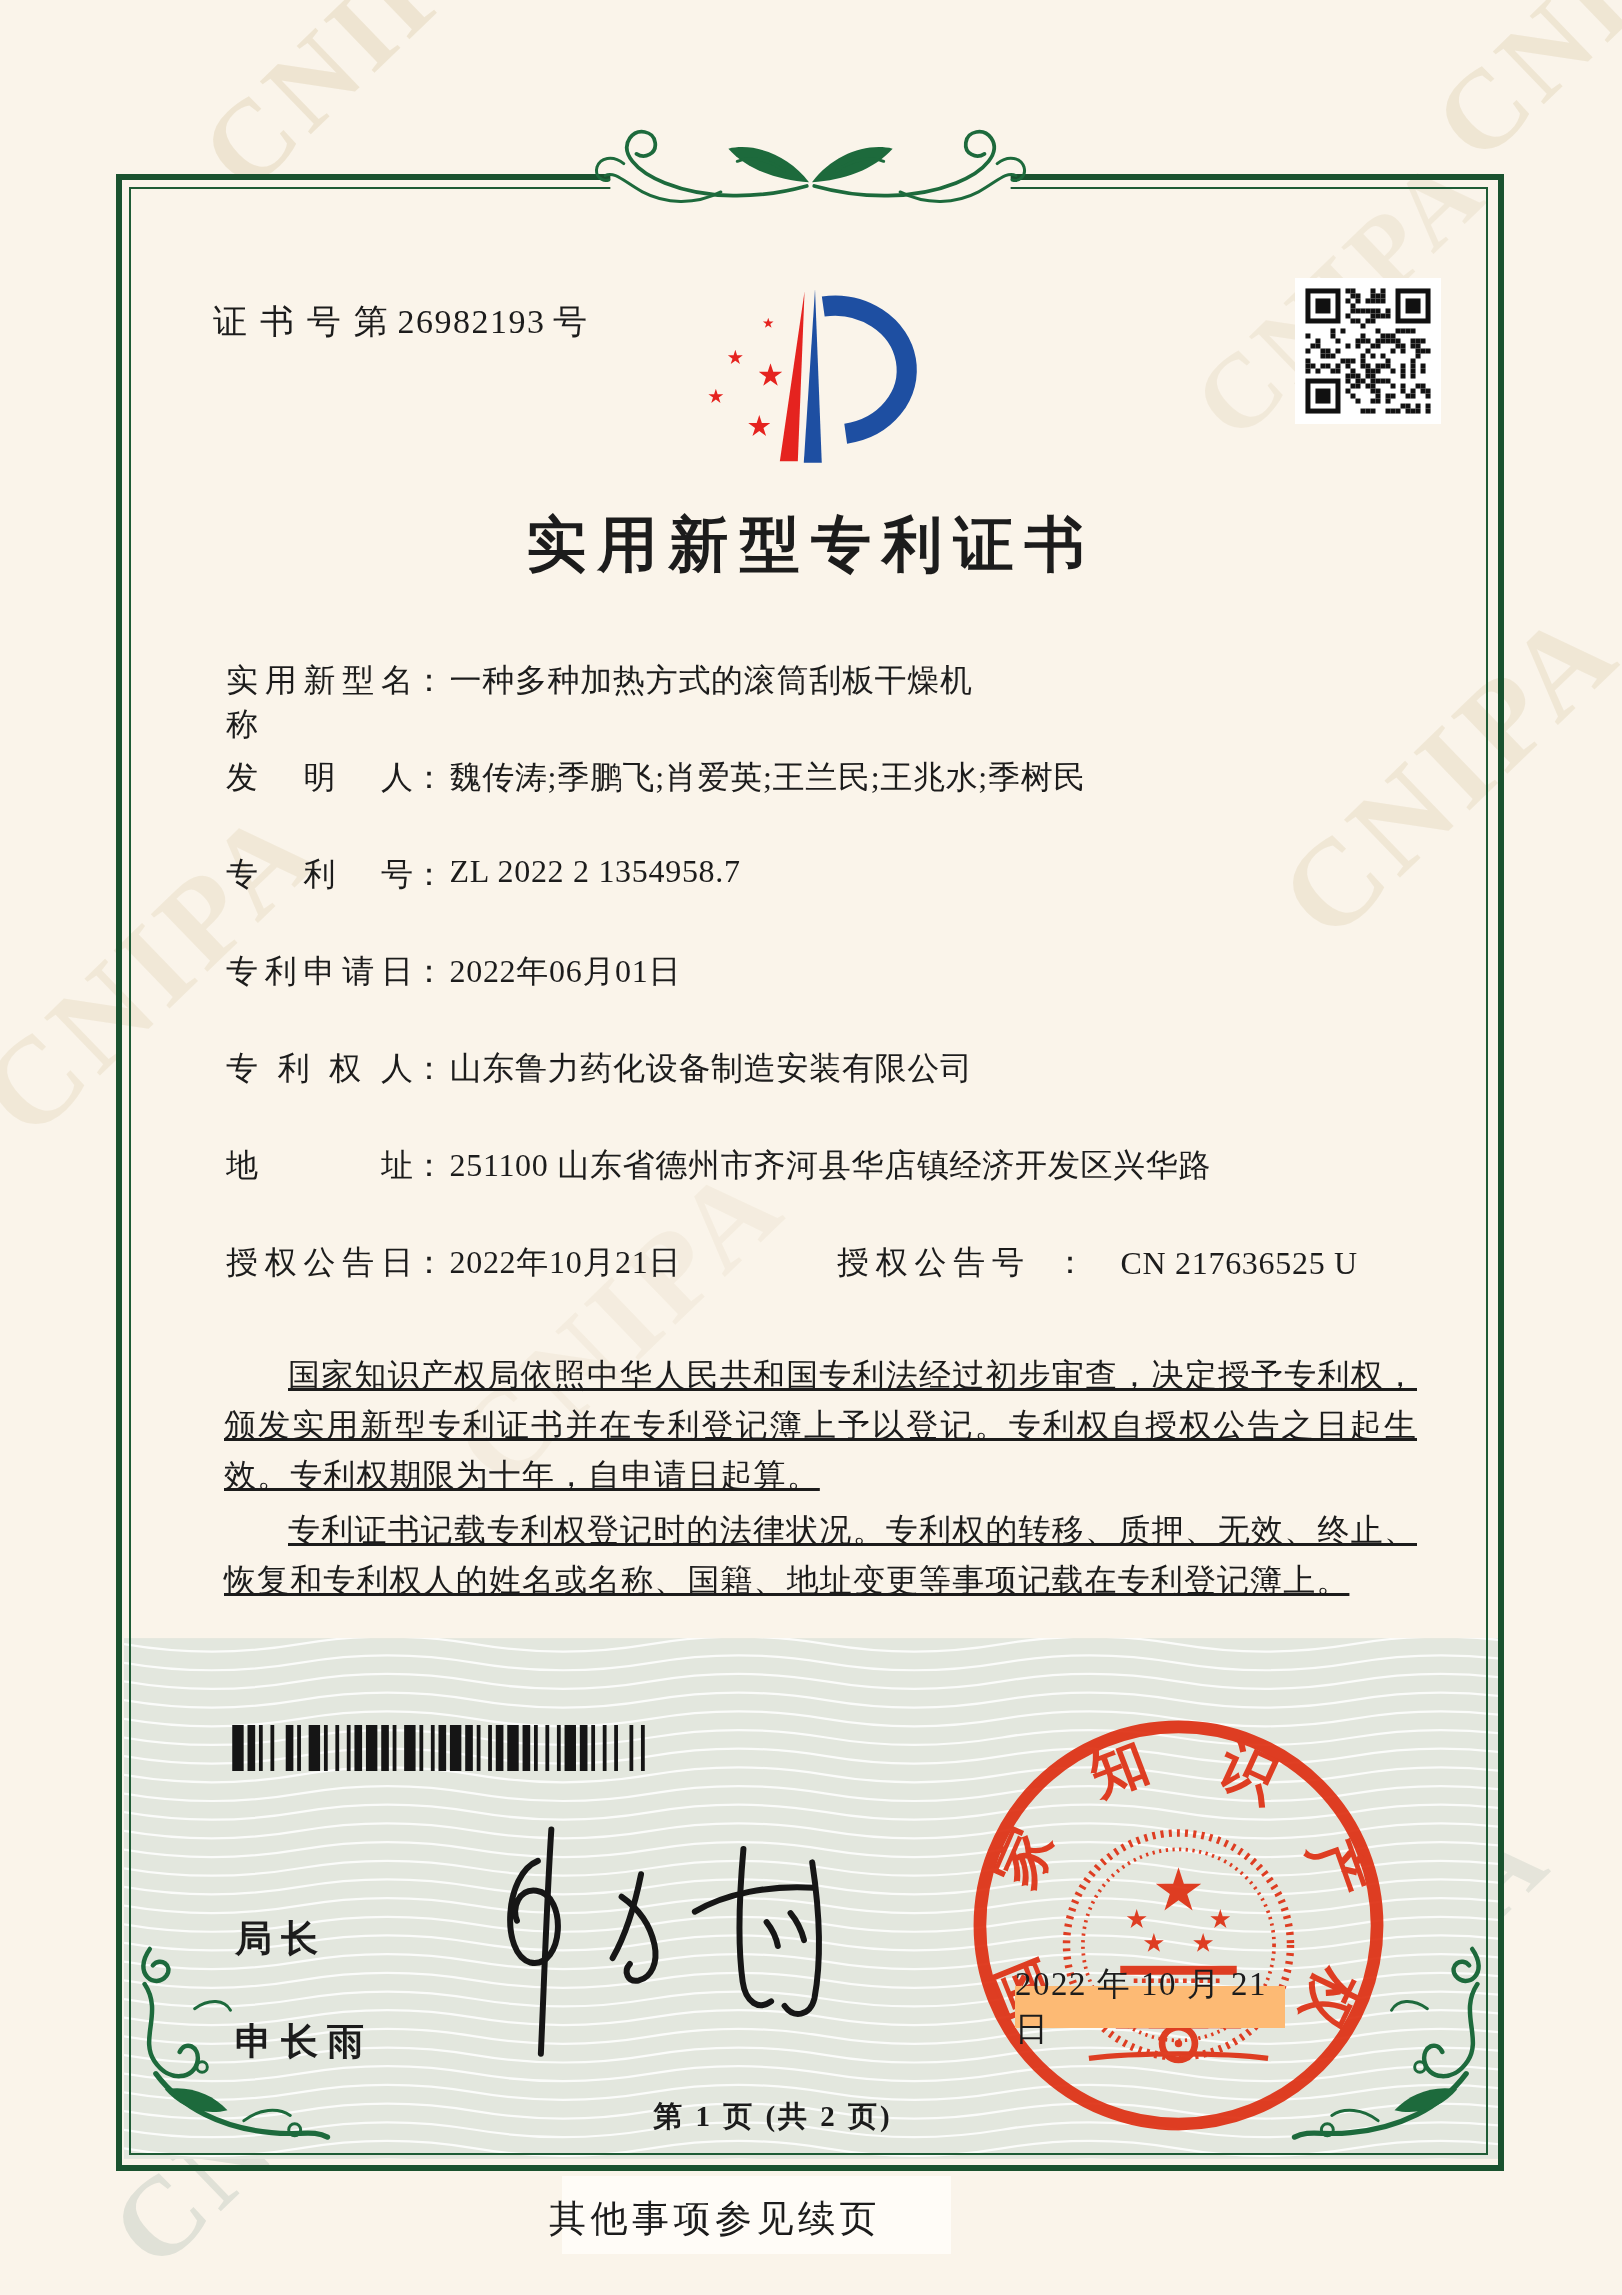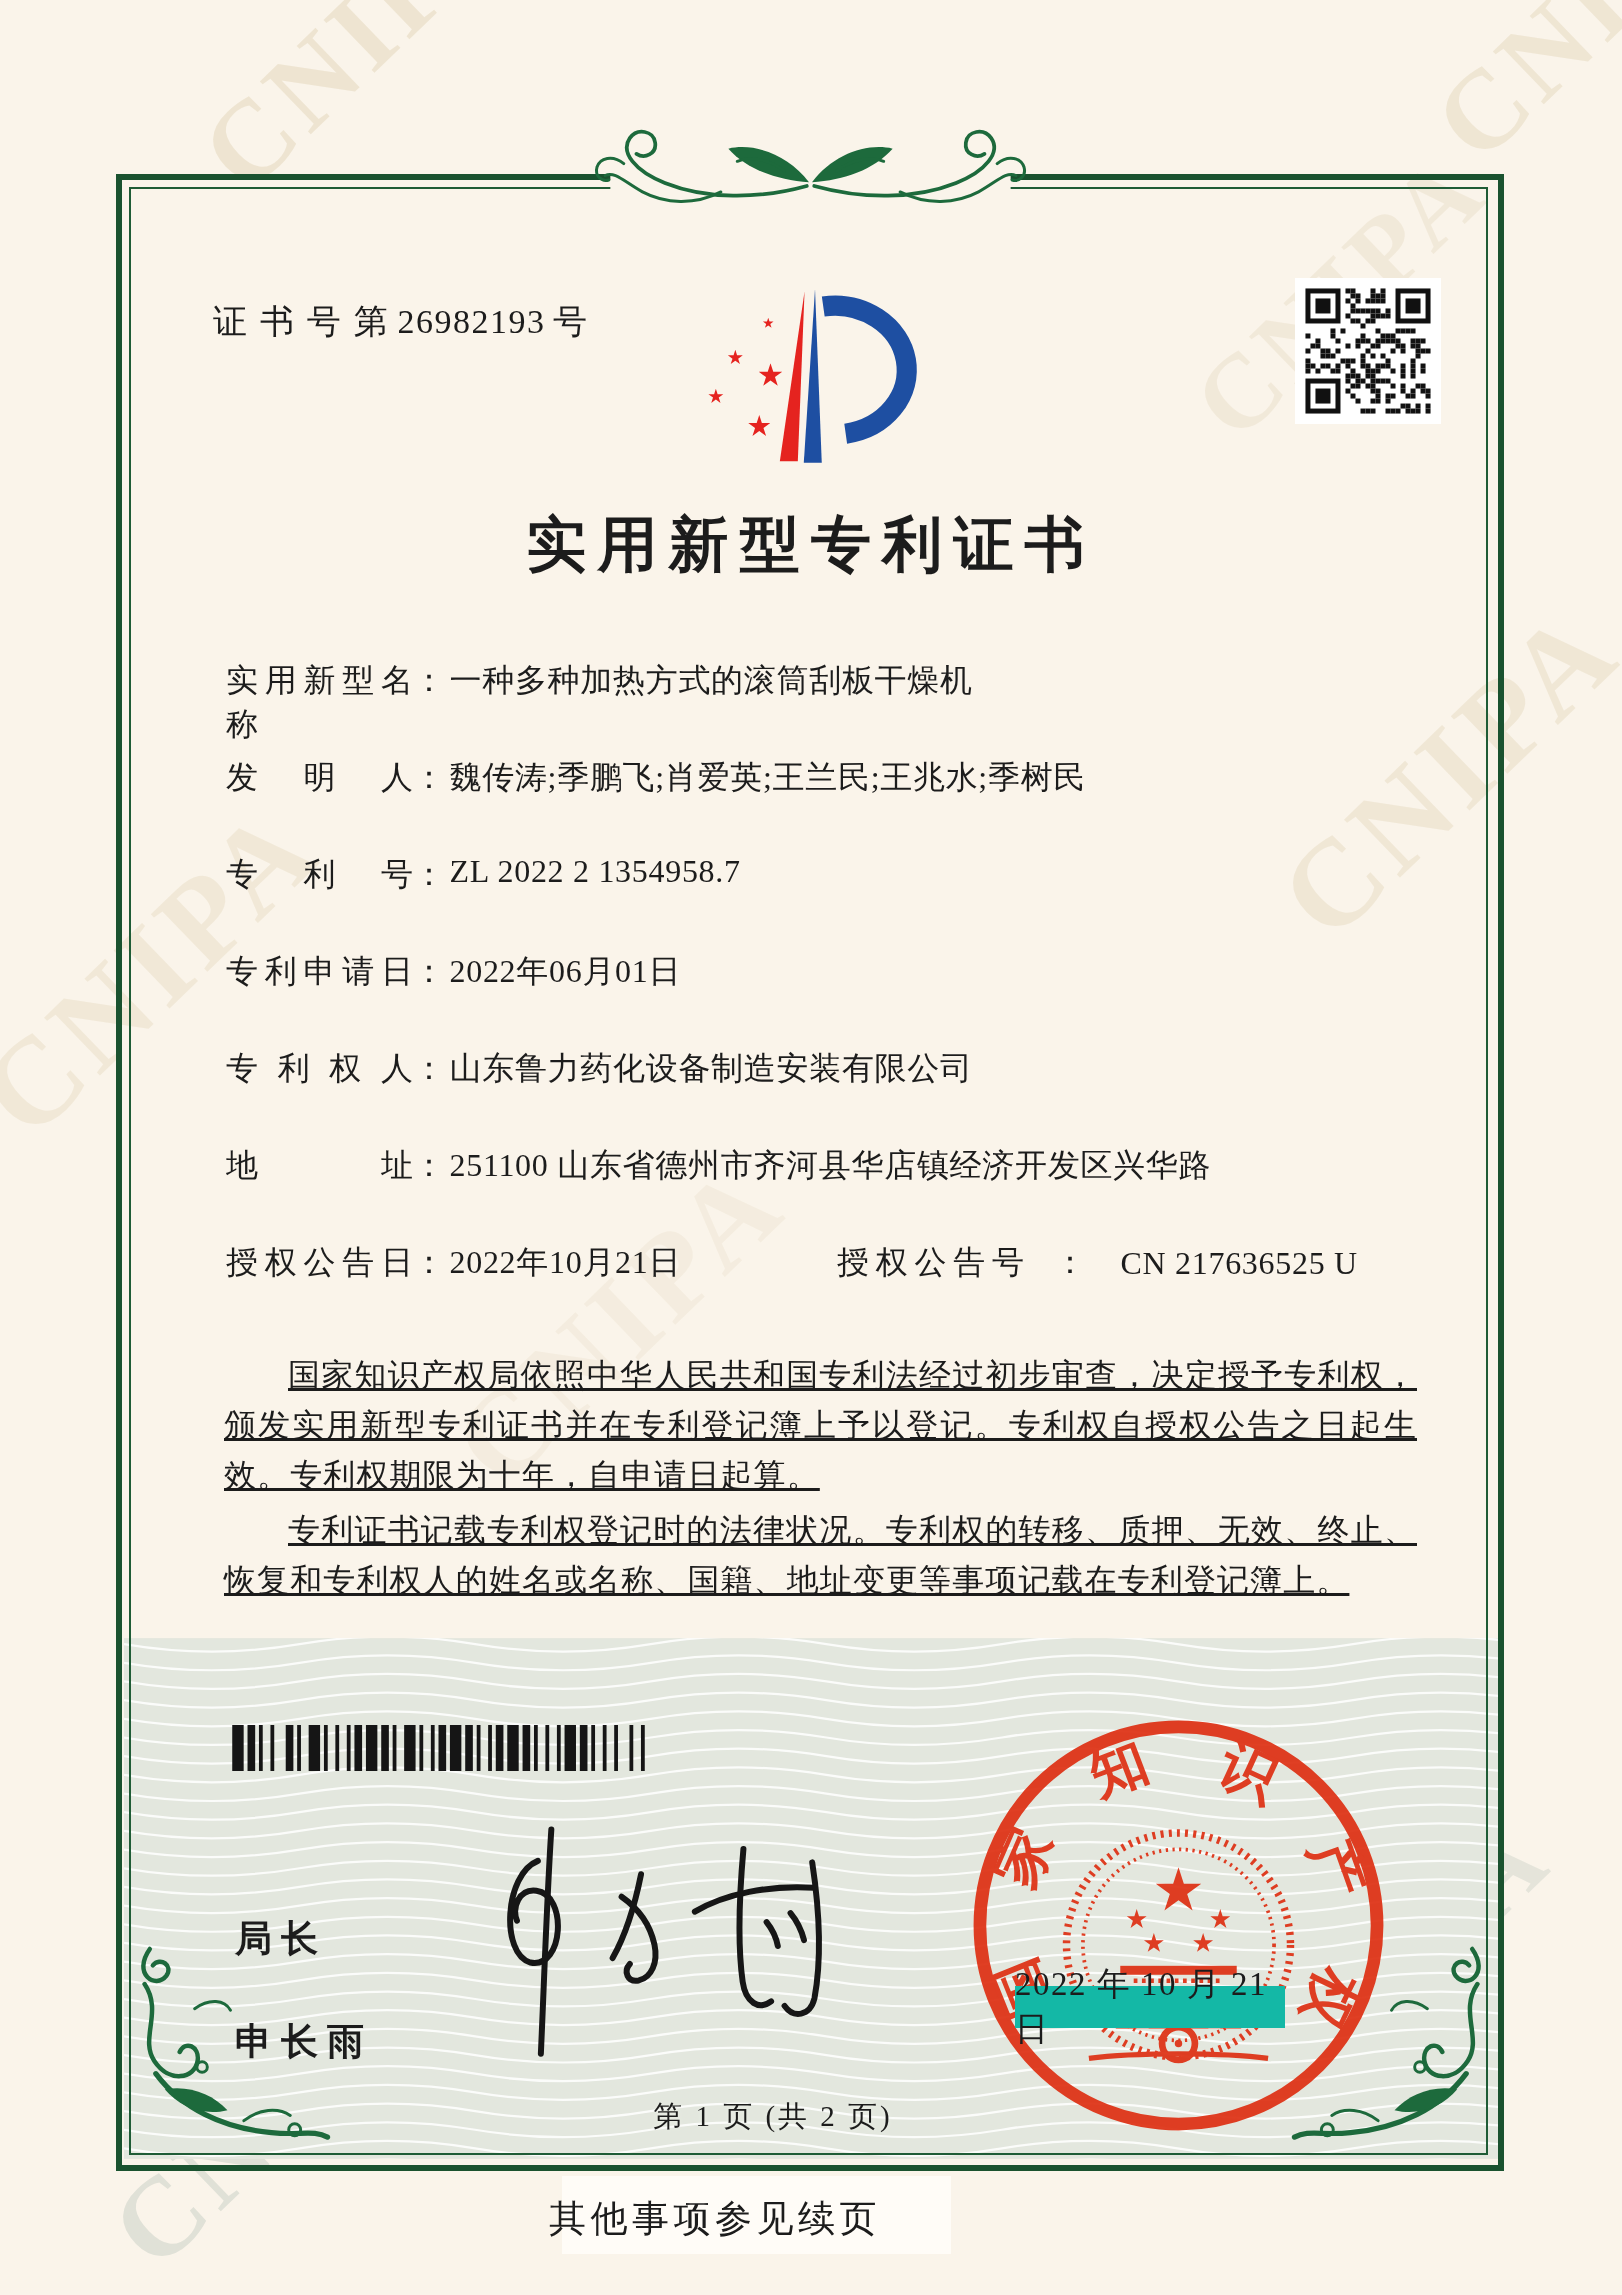--- a/index.html
+++ b/index.html
@@ -32,24 +32,24 @@
   .gcol2{position:absolute;left:611px;display:flex;align-items:center;gap:30px;}
   .gcol2 .flabel{width:187px;}
   #paras{left:224px;top:1350px;width:1193px;font-size:32px;line-height:50px;text-align:justify;text-decoration:underline;}
   #paras p{margin:0 0 4.5px 0;text-indent:64px;letter-spacing:1.1px;}
   #barcode{left:231px;top:1725px;z-index:5;}
   #director{left:235px;top:1890px;z-index:6;font-family:"Liberation Sans","DejaVu Sans",sans-serif;
             font-weight:bold;font-size:37px;letter-spacing:9px;line-height:1;margin-top:30px;}
   #director div{margin-bottom:66px;}
   #sig{left:448px;top:1816px;z-index:6;}
   #seal{left:962px;top:1709px;z-index:6;}
-  #seal-date{left:1015px;top:1986px;width:270px;height:42px;z-index:7;background:#14b8a6;
+  #seal-date{left:1015px;top:1986px;width:270px;height:42px;z-index:7;background:#fdba74;
              display:flex;align-items:center;justify-content:center;font-size:33px;letter-spacing:1.5px;}
   #page-info{left:549px;top:2097px;width:448px;text-align:center;font-size:29px;z-index:5;
-             letter-spacing:3px;text-shadow:0 0 4.5px #eef1e9;}
+             letter-spacing:3px;text-shadow:0 0 4.5px #eef1e9;font-weight:bold;}
   #note-band{left:562px;top:2176px;width:389px;height:78px;background:#fffdf8;opacity:.9;z-index:4;}
   #note{left:549px;top:2194px;width:448px;text-align:left;font-size:37px;letter-spacing:4.5px;z-index:5;}
 </style>
 </head>
 <body>
 
 <div id="page">
 
   <div id="wms">
       <div class="wm" style="left: 168px; top: -26px; opacity: 0.6; color: rgb(231, 219, 194); font-size: 112px; transform: rotate(-44deg);">CNIPA</div>

